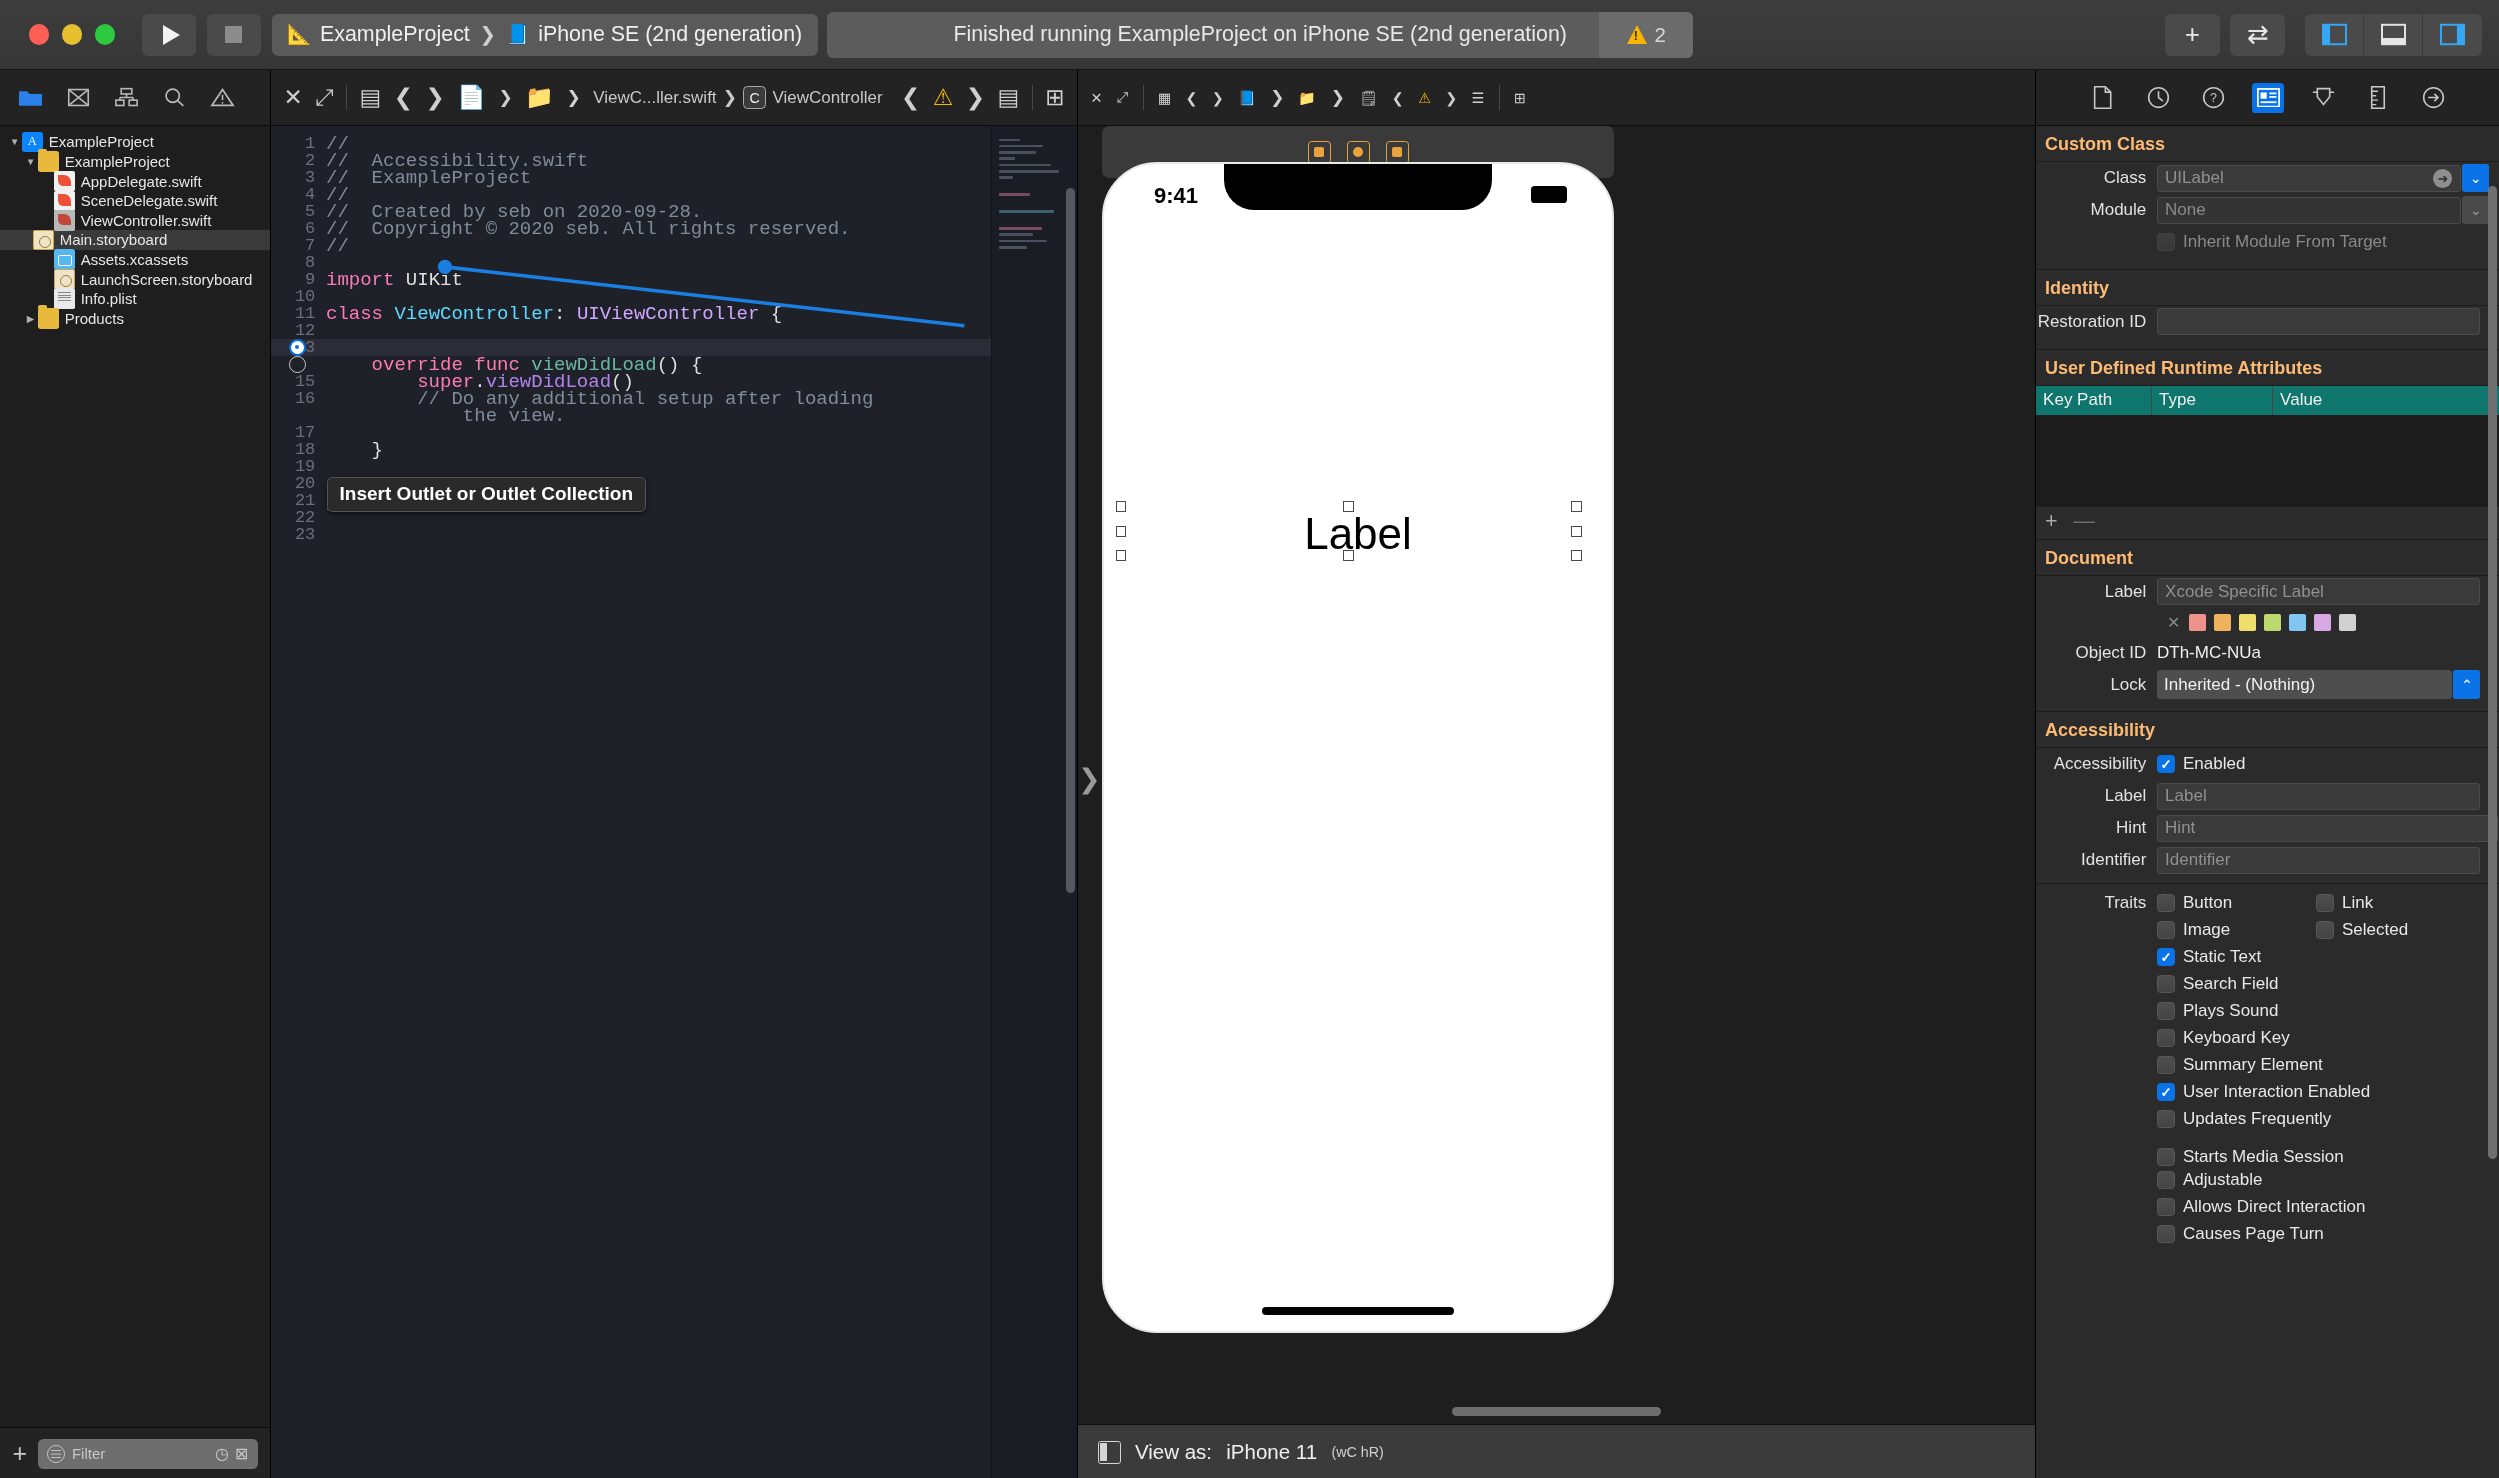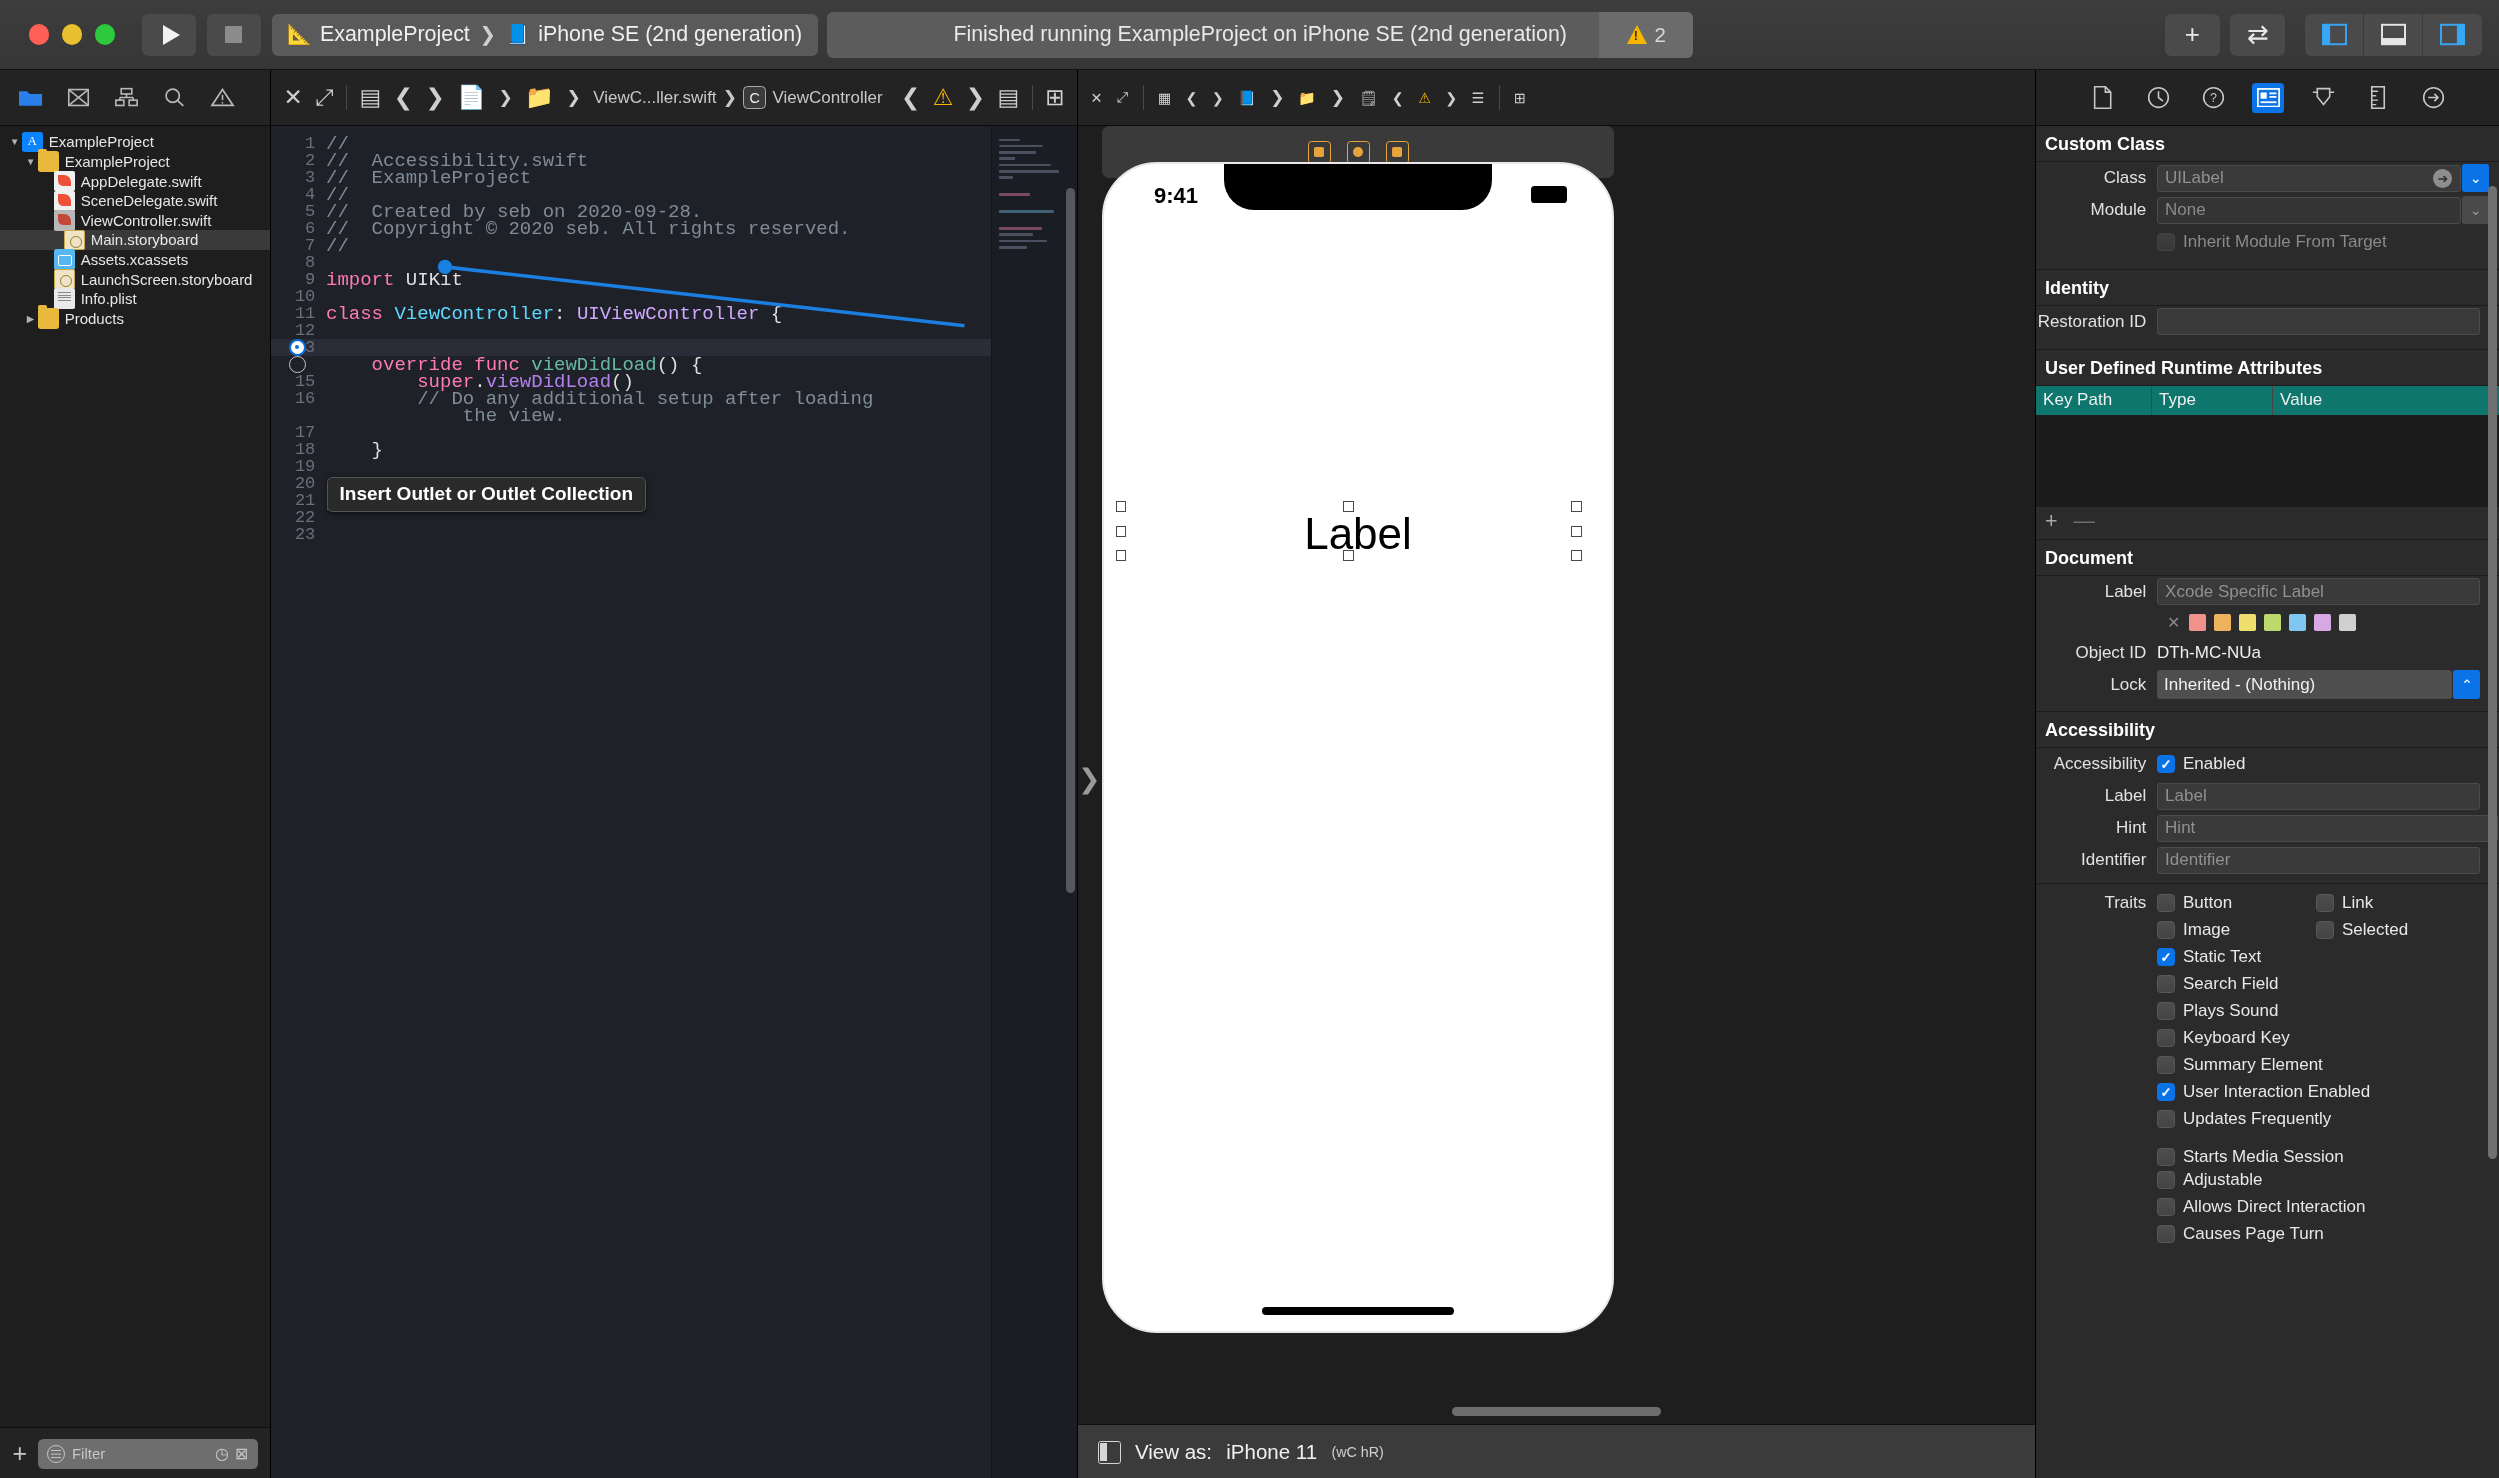--- a/index.html
+++ b/index.html
@@ -369,21 +369,21 @@
     background: #232323;
     border-bottom: 0.9px solid #0c0c0c;
     display: flex; align-items: center; justify-content: center;
     gap: 23px;
   }
   .insp-tab { width: 32px; height: 30px; display: flex; align-items: center; justify-content: center; }
   .insp-tab.active { background: #0a73e8; border-radius: 3.6px; }
   .insp-body { flex: 1; overflow: hidden; }
 
   .sec-head {
-    font-size: 18px; font-weight: bold; color: #ffffff;
+    font-size: 18px; font-weight: bold; color: #fdba74;
     padding: 8px 0 6.2px 9px;
     border-bottom: 0.9px solid #1c1c1c;
   }
   .row { display: flex; align-items: center; min-height: 32px; padding: 0 10.7px 0 0; }
   .row .lab {
     width: 121px; text-align: right; padding-right: 10.7px;
     color: #e2e2e2; font-size: 17px; flex: 0 0 121px;
   }
   .field {
     flex: 1; height: 27px;
@@ -579,21 +579,21 @@
         <div class="nav-row" style="padding-left: 39px;">
           <span class="twisty"></span>
           <span class="nav-ico ico-swift"></span>
           <span>SceneDelegate.swift</span>
         </div>
         <div class="nav-row" style="padding-left: 39px;">
           <span class="twisty"></span>
           <span class="nav-ico ico-swift-dim"></span>
           <span>ViewController.swift</span>
         </div>
-        <div class="nav-row selected" style="padding-left: 49px; text-align: right;">
+        <div class="nav-row selected" style="padding-left: 18px; text-align: right;">
           <span class="twisty"></span>
           <span class="nav-ico ico-sb"></span>
           <span>Main.storyboard</span>
         </div>
         <div class="nav-row" style="padding-left: 39px;">
           <span class="twisty"></span>
           <span class="nav-ico ico-xcassets"></span>
           <span>Assets.xcassets</span>
         </div>
         <div class="nav-row" style="padding-left: 39px;">

